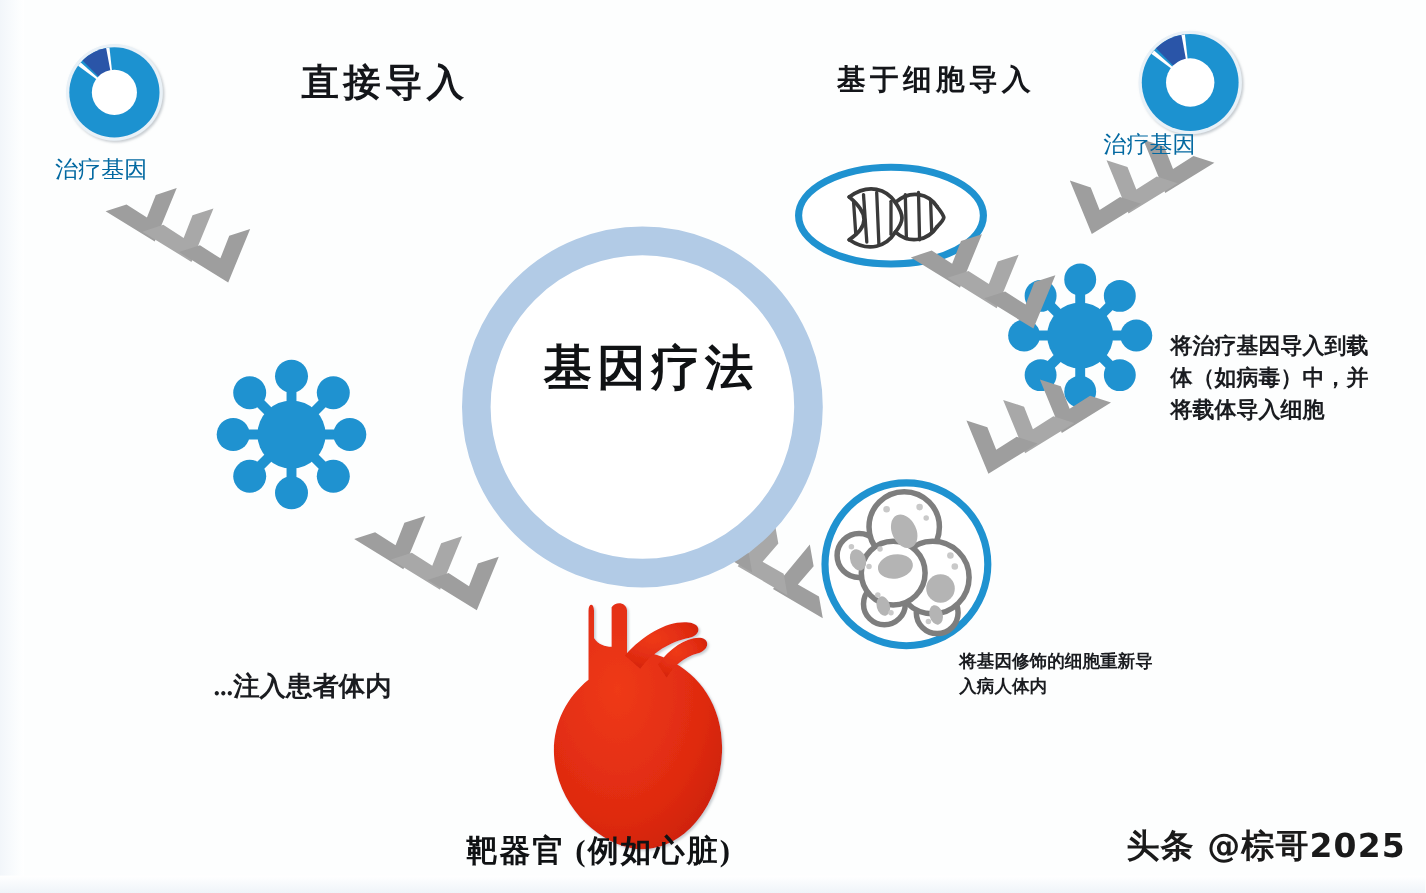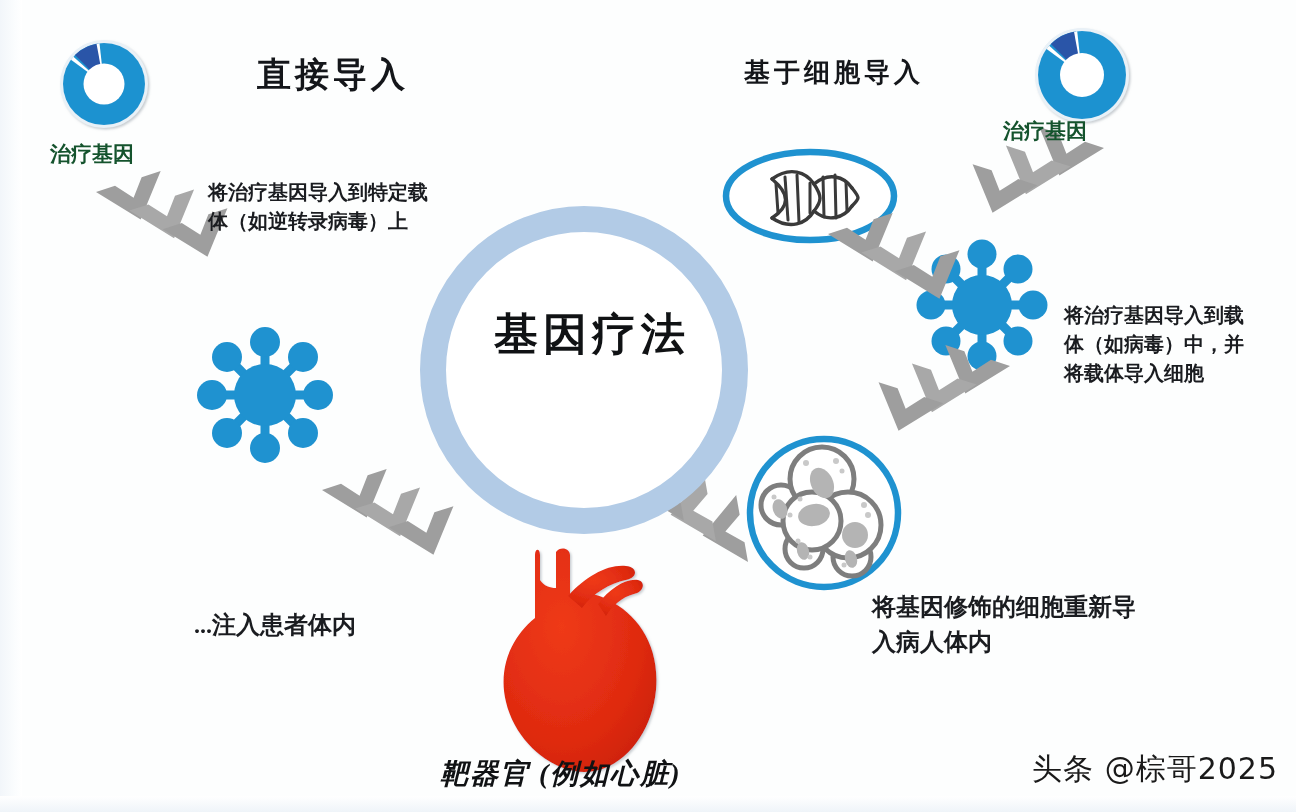--- a/index.html
+++ b/index.html
@@ -31,26 +31,27 @@
     background: linear-gradient(to top, #eff4f9 0%, #ffffff 100%);
   }
 
   
   .heading {
     position: absolute;
     font-weight: bold;
     color: #14161a;
     letter-spacing: 4px;
     white-space: nowrap;
+    margin-left: 17px;
   }
   .label {
     position: absolute;
-    color: #14532d;
-    white-space: nowrap;
-    font-weight: bold;
+    color: #0369a1;
+    white-space: nowrap;
+    font-weight: normal;
   }
   .note {
     position: absolute;
     color: #1a1c20;
     line-height: 1.45;
     font-weight: bold;
   }
   .ring-text {
     position: absolute;
     font-weight: bold;
@@ -63,21 +64,21 @@
     font-weight: bold;
     color: #101214;
     letter-spacing: 2px;
     white-space: nowrap;
   }
   .watermark {
     position: absolute;
     right: 18px;
     bottom: 22px;
     font-family: "DejaVu Sans", "Liberation Sans", sans-serif;
-    font-weight: normal;
+    font-weight: bold;
     font-size: 30px;
     color: #1a1a1a;
     letter-spacing: 1px;
     text-shadow: 1px 1px 0 rgba(255,255,255,0.9);
     white-space: nowrap;
   }
 
   
   .gene-ring {
     position: absolute;
@@ -284,29 +285,27 @@
   <div class="ring-text" style="left:494px; top:305px; font-size:44px;text-align:right;">基因疗法</div>
 
   <div class="heading" style="left:257px; top:52px; font-size:34px;">直接导入</div>
 
   <div class="heading" style="left:744px; top:55px; font-size:26px;">基于细胞导入</div>
 
   <div class="label" style="left:50px; top:140px; font-size:21px;">治疗基因</div>
 
   <div class="label" style="left:1003px; top:117px; font-size:21px;">治疗基因</div>
 
-  <div class="note" style="left:208px; top:178px; font-size:20px; white-space:pre-line;">将治疗基因导入到特定载
-体（如逆转录病毒）上</div>
 
   <div class="note" style="left:194px; top:608px; font-size:24px; white-space:pre-line;">...注入患者体内</div>
 
   <div class="note" style="left:1064px; top:278px; font-size:20px; white-space:pre-line;margin-top:23px;">将治疗基因导入到载
 体（如病毒）中，并
 将载体导入细胞</div>
 
-  <div class="note" style="left:872px; top:590px; font-size:24px; white-space:pre-line;">将基因修饰的细胞重新导
+  <div class="note" style="left:872px; top:590px; font-size:16px; white-space:pre-line;">将基因修饰的细胞重新导
 入病人体内</div>
 
-  <div class="caption" style="left:440px; top:755px; font-size:28px;font-style:italic;">靶器官 (例如心脏)</div>
+  <div class="caption" style="left:424px; top:755px; font-size:28px;">靶器官 (例如心脏)</div>
 
   <div class="watermark">头条 @棕哥2025</div>
 
 </div>
 
 </body></html>

